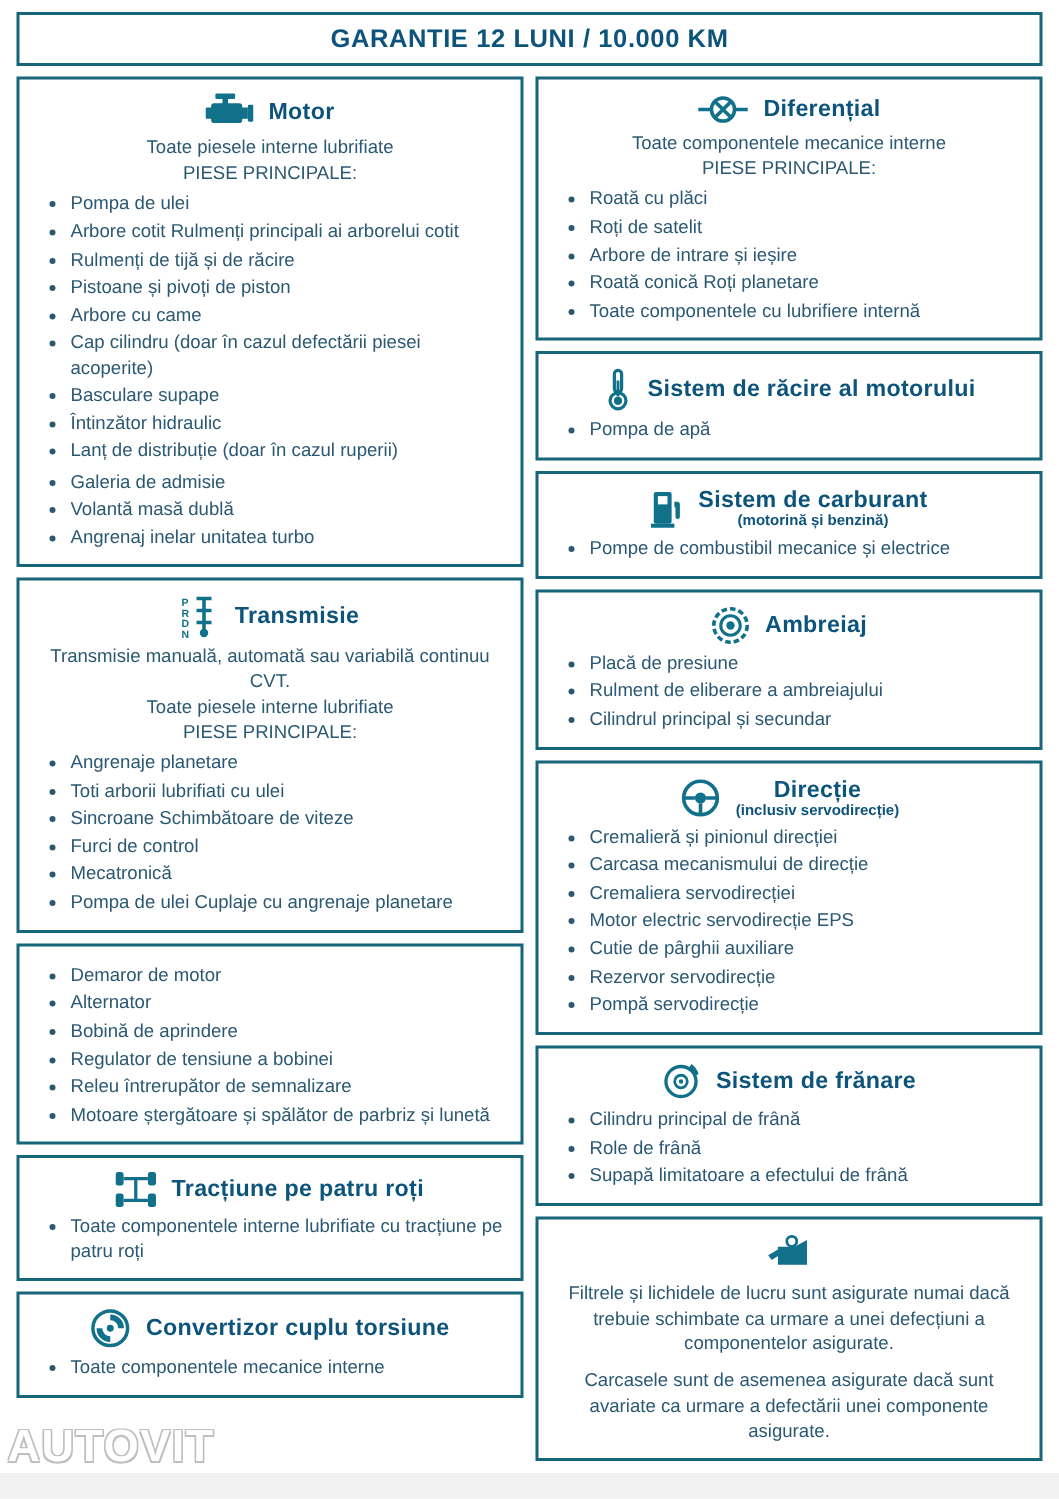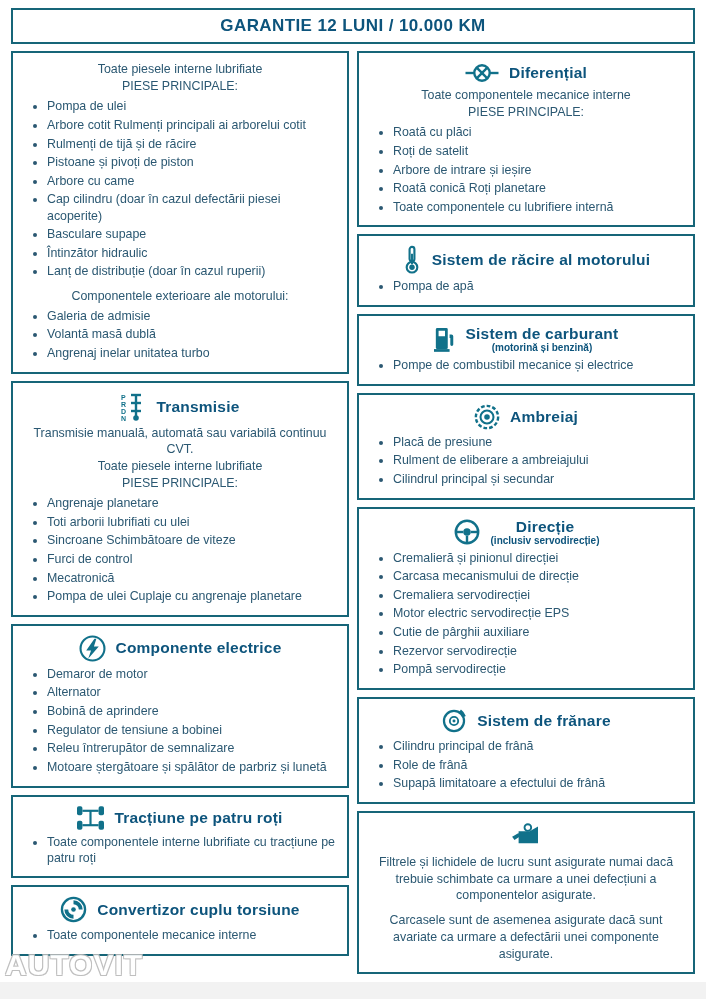--- a/index.html
+++ b/index.html
@@ -39,35 +39,47 @@
 
 <div class="page">
 
   <div class="header">GARANTIE 12 LUNI / 10.000 KM</div>
 
   <div class="cols">
 
     <div class="col">
 
       <section class="box">
+        <div class="title-row">
+          <span class="icon">
+            <svg width="32" height="25" viewBox="0 0 34 26" fill="currentColor">
+              <rect x="7" y="0" width="14" height="4" rx="1"></rect>
+              <rect x="12" y="3" width="4" height="5"></rect>
+              <rect x="4" y="7" width="22" height="14" rx="2"></rect>
+              <rect x="24" y="10" width="6" height="8"></rect>
+              <rect x="30" y="8" width="4" height="12" rx="1"></rect>
+              <rect x="0" y="10" width="5" height="8" rx="1"></rect>
+            </svg>
+          </span>
+          <span class="title">Motor</span>
+        </div>
         <div class="sub">Toate piesele interne lubrifiate</div>
         <div class="sub">PIESE PRINCIPALE:</div>
         <ul class="list">
 
         <li>Pompa de ulei</li>
             <li>Arbore cotit Rulmenți principali ai arborelui cotit</li>
             <li>Rulmenți de tijă și de răcire</li>
             <li>Pistoane și pivoți de piston</li>
             <li>Arbore cu came</li>
             <li>Cap cilindru (doar în cazul defectării piesei acoperite)</li>
             <li>Basculare supape</li>
             <li>Întinzător hidraulic</li>
             <li>Lanț de distribuție (doar în cazul ruperii)</li>
           </ul>
-        <div class="sub gap-top">Componentele exterioare ale motorului:</div>
         <ul class="list">
 
         <li>Galeria de admisie</li>
             <li>Volantă masă dublă</li>
             <li>Angrenaj inelar unitatea turbo</li>
           </ul>
       </section>
 
       <section class="box">
         <div class="title-row">
@@ -98,29 +110,20 @@
         <li>Angrenaje planetare</li>
             <li>Toti arborii lubrifiati cu ulei</li>
             <li>Sincroane Schimbătoare de viteze</li>
             <li>Furci de control</li>
             <li>Mecatronică</li>
             <li>Pompa de ulei Cuplaje cu angrenaje planetare</li>
           </ul>
       </section>
 
       <section class="box">
-        <div class="title-row">
-          <span class="icon">
-            <svg width="27" height="27" viewBox="0 0 28 28">
-              <circle cx="14" cy="14" r="12.4" fill="none" stroke="currentColor" stroke-width="2.2"></circle>
-              <path d="M16 4 L7.5 16 h5 l-3 8.5 L20.5 12 h-5 L18 4 z" fill="currentColor"></path>
-            </svg>
-          </span>
-          <span class="title">Componente electrice</span>
-        </div>
         <ul class="list">
 
         <li>Demaror de motor</li>
             <li>Alternator</li>
             <li>Bobină de aprindere</li>
             <li>Regulator de tensiune a bobinei</li>
             <li>Releu întrerupător de semnalizare</li>
             <li>Motoare ștergătoare și spălător de parbriz și lunetă</li>
           </ul>
       </section>

